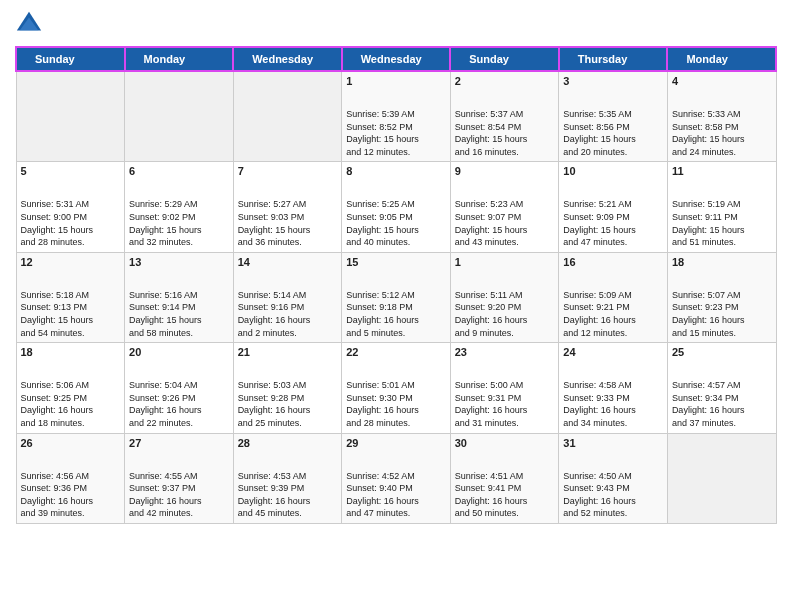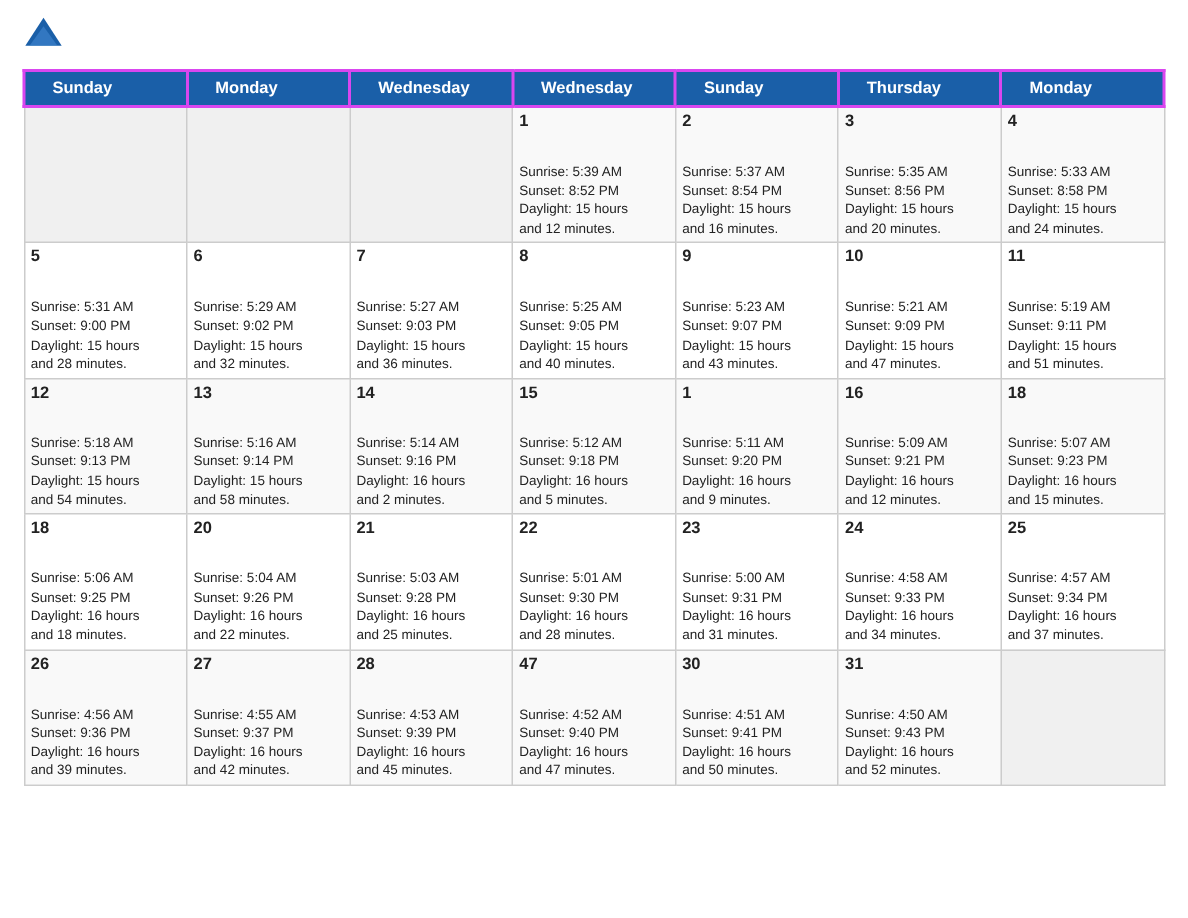--- a/index.html
+++ b/index.html
@@ -249,21 +249,21 @@
           </td>
           <td>
             <span class="day-num">27</span>
             <div class="day-info">Sunrise: 4:55 AM<br>Sunset: 9:37 PM<br>Daylight: 16 hours<br>and 42 minutes.</div>
           </td>
           <td>
             <span class="day-num">28</span>
             <div class="day-info">Sunrise: 4:53 AM<br>Sunset: 9:39 PM<br>Daylight: 16 hours<br>and 45 minutes.</div>
           </td>
           <td>
-            <span class="day-num">47</span>
+            <span class="day-num">29</span>
             <div class="day-info">Sunrise: 4:52 AM<br>Sunset: 9:40 PM<br>Daylight: 16 hours<br>and 47 minutes.</div>
           </td>
           <td>
             <span class="day-num">30</span>
             <div class="day-info">Sunrise: 4:51 AM<br>Sunset: 9:41 PM<br>Daylight: 16 hours<br>and 50 minutes.</div>
           </td>
           <td>
             <span class="day-num">31</span>
             <div class="day-info">Sunrise: 4:50 AM<br>Sunset: 9:43 PM<br>Daylight: 16 hours<br>and 52 minutes.</div>
           </td>

